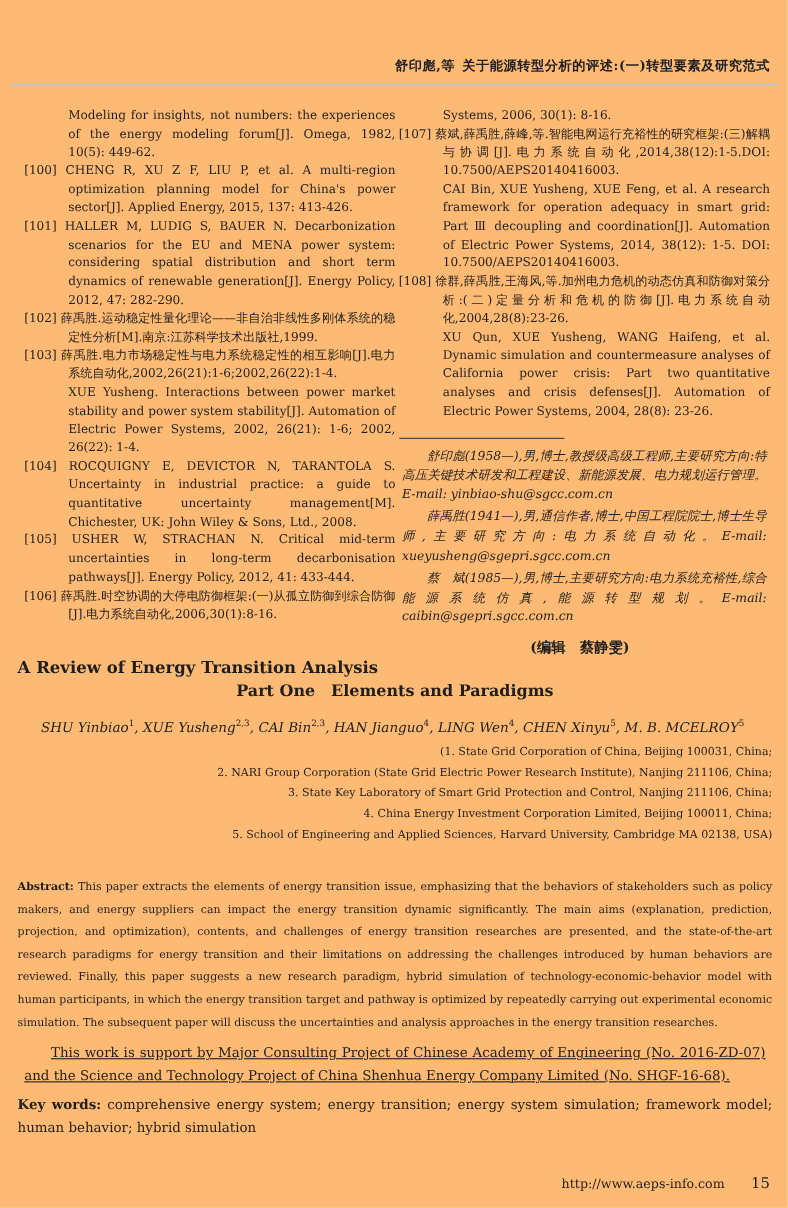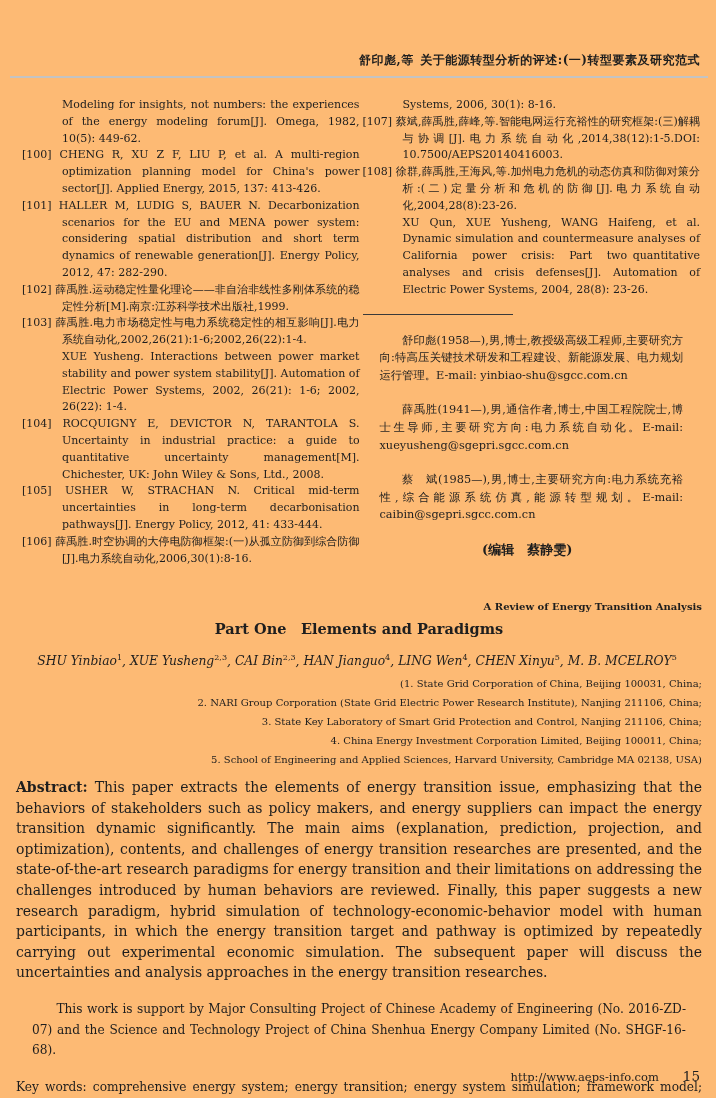--- a/index.html
+++ b/index.html
@@ -29,50 +29,50 @@
   .ref{
     margin:0;padding-left:40px;text-indent:-40px;
     font-size:11px;line-height:16.8px;text-align:justify;
   }
   .ref.cont{text-indent:0;}
   .ref-num{white-space:nowrap;}
 
   
   .bio-rule{width:150px;border-top:1px solid #3a3a3a;margin:15px 0 7px 0;}
   .bio{
-    margin:17px;font-size:11.3px;line-height:17.6px;
+    margin:3px;font-size:11.3px;line-height:17.6px;font-style:italic;
     text-align:justify;text-indent:2em;
   }
   .editor-line{
     margin:10px 8px 0 0;text-align:center;font-size:13px;font-weight:bold;
   }
 
   
   .article{position:absolute;top:596px;left:16px;right:14px;}
-  .title-en{margin:0;text-align:right;font-size:10px;font-weight:bold;line-height:22px;}
+  .title-en{margin:0;text-align:left;font-size:15px;font-weight:bold;line-height:22px;}
   .subtitle-en{margin:0;text-align:center;font-size:14.5px;font-weight:bold;line-height:22px;}
   .authors-line{
     margin:9px 0 0 0;text-align:center;font-size:12.3px;font-style:italic;line-height:18px;
   }
   .authors-line sup{font-size:8px;font-style:normal;}
   .author-sep{margin-right:4px;}
   .affil{margin:0;text-align:right;font-size:10px;line-height:19px;}
   .affils{margin-top:4px;}
 
   .abstract{
-    margin:8px 0 0 0;font-size:14px;line-height:20.6px;text-align:justify;
+    margin:28px 0 0 0;font-size:10px;line-height:20.6px;text-align:justify;
   }
   .abstract .lbl{font-weight:bold;}
   .funding{
-    margin:16px;font-size:12.2px;line-height:20.6px;text-align:justify;text-indent:2em;
+    margin:6px;font-size:12.2px;line-height:20.6px;text-align:justify;text-indent:2em;text-decoration:underline;
   }
   .keywords{
     margin:3px 0 0 0;font-size:12.2px;line-height:20.6px;text-align:justify;
   }
-  .keywords .lbl{font-weight:normal;}
+  .keywords .lbl{font-weight:bold;}
 
   
   .footer{
     position:absolute;right:16px;bottom:14px;
     font-size:11.5px;display:flex;align-items:baseline;gap:24px;
   }
   .page-num{font-size:13.5px;}
 </style>
 </head>
 <body>
@@ -91,20 +91,21 @@
       <p class="ref"><span class="ref-num">[103]</span> <span>薛禹胜.电力市场稳定性与电力系统稳定性的相互影响[J].电力系统自动化,2002,26(21):1-6;2002,26(22):1-4.</span></p>
       <p class="ref cont"><span>XUE Yusheng. Interactions between power market stability and power system stability[J]. Automation of Electric Power Systems, 2002, 26(21): 1-6; 2002, 26(22): 1-4.</span></p>
       <p class="ref"><span class="ref-num">[104]</span> <span>ROCQUIGNY E, DEVICTOR N, TARANTOLA S. Uncertainty in industrial practice: a guide to quantitative uncertainty management[M]. Chichester, UK: John Wiley &amp; Sons, Ltd., 2008.</span></p>
       <p class="ref"><span class="ref-num">[105]</span> <span>USHER W, STRACHAN N. Critical mid-term uncertainties in long-term decarbonisation pathways[J]. Energy Policy, 2012, 41: 433-444.</span></p>
       <p class="ref"><span class="ref-num">[106]</span> <span>薛禹胜.时空协调的大停电防御框架:(一)从孤立防御到综合防御[J].电力系统自动化,2006,30(1):8-16.</span></p>
     </div>
 
     <div class="col">
       <p class="ref cont"><span>Systems, 2006, 30(1): 8-16.</span></p>
       <p class="ref"><span class="ref-num">[107]</span> <span>蔡斌,薛禹胜,薛峰,等.智能电网运行充裕性的研究框架:(三)解耦与协调[J].电力系统自动化,2014,38(12):1-5.DOI: 10.7500/AEPS20140416003.</span></p>
+      <p class="ref cont"><span>CAI Bin, XUE Yusheng, XUE Feng, et al. A research framework for operation adequacy in smart grid: Part Ⅲ decoupling and coordination[J]. Automation of Electric Power Systems, 2014, 38(12): 1-5. DOI: 10.7500/AEPS20140416003.</span></p>
       <p class="ref"><span class="ref-num">[108]</span> <span>徐群,薛禹胜,王海风,等.加州电力危机的动态仿真和防御对策分析:(二)定量分析和危机的防御[J].电力系统自动化,2004,28(8):23-26.</span></p>
       <p class="ref cont"><span>XU Qun, XUE Yusheng, WANG Haifeng, et al. Dynamic simulation and countermeasure analyses of California power crisis: Part two quantitative analyses and crisis defenses[J]. Automation of Electric Power Systems, 2004, 28(8): 23-26.</span></p>
 
       <div class="bio-rule"></div>
       <p class="bio">舒印彪(1958—),男,博士,教授级高级工程师,主要研究方向:特高压关键技术研发和工程建设、新能源发展、电力规划运行管理。E-mail: yinbiao-shu@sgcc.com.cn</p>
       <p class="bio">薛禹胜(1941—),男,通信作者,博士,中国工程院院士,博士生导师,主要研究方向:电力系统自动化。E-mail: xueyusheng@sgepri.sgcc.com.cn</p>
       <p class="bio">蔡　斌(1985—),男,博士,主要研究方向:电力系统充裕性,综合能源系统仿真,能源转型规划。E-mail: caibin@sgepri.sgcc.com.cn</p>
       <p class="editor-line">(编辑　蔡静雯)</p>
     </div>
   </div>

